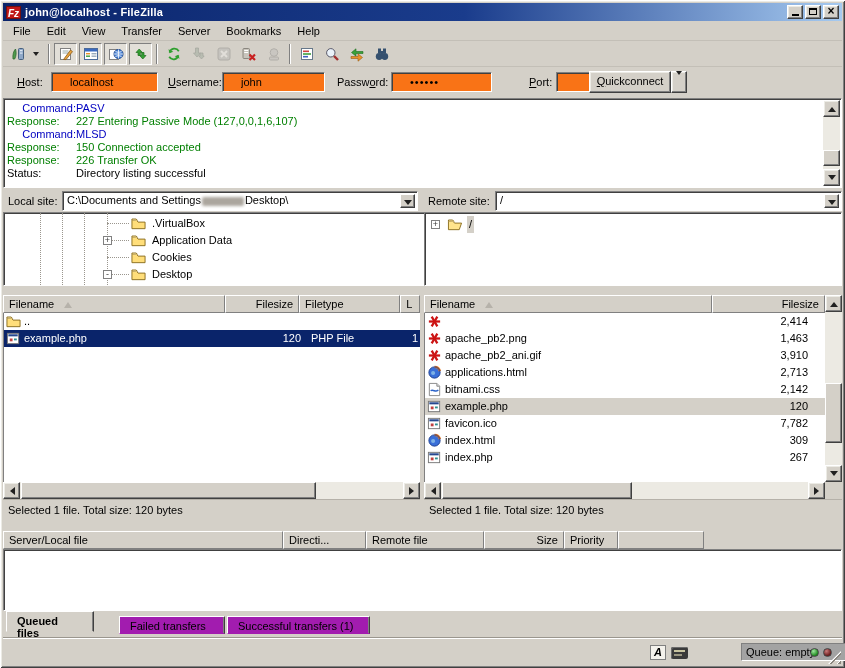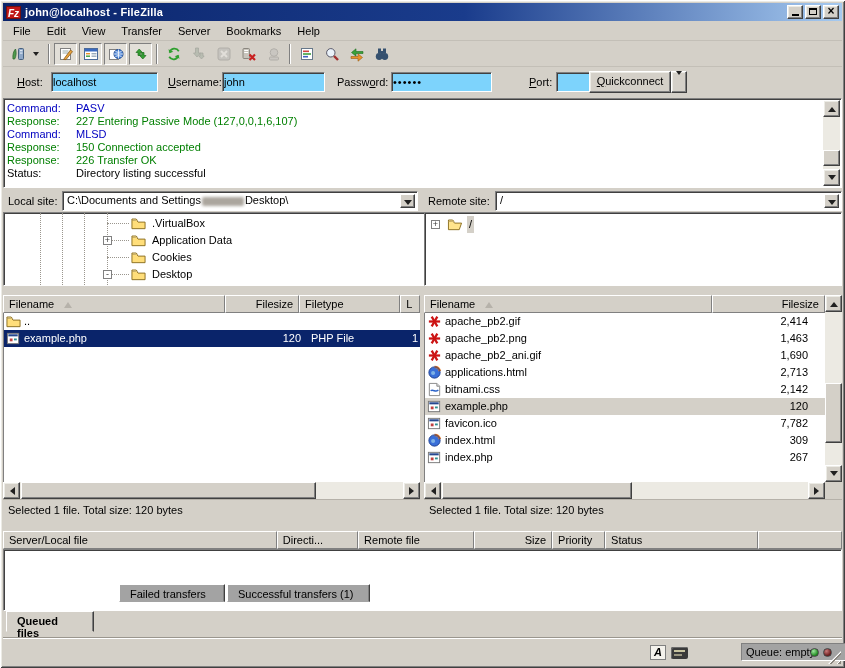--- a/index.html
+++ b/index.html
@@ -26,28 +26,28 @@
   
   .toolbar{left:3px;top:40px;width:839px;height:26px;border-top:1px solid #c3bfb7;display:flex;align-items:center;padding-left:2px;}
   .tbtn{width:23px;height:22px;display:inline-flex;align-items:center;justify-content:center;margin:0 1px;border:1px solid transparent;}
   .tbtn.pressed{border-color:#808080 #fff #fff #808080;background:#E2DFD8;}
   .tbtn.dim{opacity:.45;filter:grayscale(.7);}
   .tsep{width:2px;height:20px;margin:0 3px;border-left:1px solid #808080;border-right:1px solid #fff;}
   .dd-arrow{width:0;height:0;border:3px solid transparent;border-top:4px solid #202020;margin:4px 4px 0 1px;}
   
   .quickbar{left:3px;top:66px;width:839px;height:31px;border-top:1px solid #c3bfb7;}
   .qlabel{position:absolute;top:9px;}
-  .qinput{position:absolute;top:5px;height:20px;border:1px solid;border-color:#808080 #fff #fff #808080;box-shadow:inset 1px 1px 0 #404040;background:#7dd3fc;font:11px "Liberation Sans",sans-serif;padding:1px 1px;}
+  .qinput{position:absolute;top:5px;height:20px;border:1px solid;border-color:#808080 #fff #fff #808080;box-shadow:inset 1px 1px 0 #404040;background:#f97316;font:11px "Liberation Sans",sans-serif;padding:1px 18px;}
   .qc-btn{position:absolute;top:4px;height:22px;text-align:center;font:11px "Liberation Sans",sans-serif;line-height:18px;}
   
   .log{left:3px;top:98px;width:839px;height:90px;}
   .logline{height:13px;line-height:13px;white-space:nowrap;}
   .loglabel{display:inline-block;width:72px;padding-left:3px;}
   .logtext{display:inline-block;}
-  .c-command{color:#0000C0;}
+  .c-command{color:#0000C0;text-align:right;}
   .c-response{color:#007F00;}
   .c-status{color:#000;}
   
   .vsb{background:#ECEAE3;}
   .sbbtn{position:absolute;width:17px;height:17px;background:#D4D0C8;border:1px solid;border-color:#fff #404040 #404040 #fff;box-shadow:inset -1px -1px 0 #808080,inset 1px 1px 0 #ECEBE5;display:flex;align-items:center;justify-content:center;}
   .thumb{position:absolute;left:0;width:17px;background:#D4D0C8;border:1px solid;border-color:#fff #404040 #404040 #fff;box-shadow:inset -1px -1px 0 #808080;}
   .hthumb{position:absolute;top:0;height:17px;background:#D4D0C8;border:1px solid;border-color:#fff #404040 #404040 #fff;box-shadow:inset -1px -1px 0 #808080;}
   .tri{width:0;height:0;border:4px solid transparent;}
   .tri.up{border-bottom:5px solid #202020;margin-top:-3px;}
   .tri.down{border-top:5px solid #202020;margin-bottom:-3px;}
@@ -80,21 +80,21 @@
   .frow.sel-inactive{background:#D4D0C8;color:#000;}
   .ficon{position:absolute;top:1px;left:2px;width:15px;height:15px;}
   .num{text-align:right;}
   
   .selstatus{position:absolute;top:499px;height:19px;border-top:1px solid #b5b1a9;padding:4px 0 0 5px;}
   
   .queuebody{left:3px;top:549px;width:839px;height:62px;}
   
   .tab{position:absolute;padding:3px 10px 0 10px;height:20px;background:#D4D0C8;border:1px solid;border-color:#fff #404040 transparent #fff;box-shadow:inset -1px 0 0 #808080;}
   .tab.active{font-weight:bold;top:611px;height:21px;z-index:2;}
-  .tab.inactive{top:584px;height:18px;background:#a3a3a3;}
+  .tab.inactive{top:616px;height:18px;background:#a21caf;}
   
   .statusbar{left:3px;top:637px;width:839px;height:28px;border-top:1px solid #9a968e;box-shadow:inset 0 1px 0 #fff;}
   .dtbadge{position:absolute;left:647px;top:7px;width:16px;height:15px;background:#F4F2EC;border:1px solid #808080;text-align:center;font-weight:bold;font-style:italic;line-height:13px;}
   .encbadge{position:absolute;left:668px;top:9px;width:17px;height:12px;background:#3A3A3A;border-radius:2px;box-shadow:inset 1px 1px 0 #6a6a6a;}
   .encbadge i{position:absolute;left:3px;top:3px;width:11px;height:2px;background:#C8C4A0;}
   .encbadge b{position:absolute;left:3px;top:7px;width:8px;height:2px;background:#9a9680;}
   .queuebox{position:absolute;left:690px;top:5px;width:112px;height:18px;border:1px solid;border-color:#808080 #fff #fff #808080;padding:2px 0 0 4px;background:#a3a3a3;margin-left:48px;}
   .led{position:absolute;top:10px;width:9px;height:9px;border-radius:50%;border:1px solid #444;}
   .led.green{left:807px;background:radial-gradient(circle at 35% 30%,#9FE89F,#1E8A1E 70%);}
   .led.red{left:820px;background:radial-gradient(circle at 35% 30%,#C87A7A,#6A1A1A 70%);}
@@ -433,21 +433,20 @@
       <div class="frow " style="top:0px">
     <span class="ficon">
           <svg width="15" height="15" viewBox="0 0 16 16">
             <g stroke="#CC1414" stroke-width="2.4">
               <line x1="2" y1="8" x2="14" y2="8"></line>
               <line x1="5" y1="2.8" x2="11" y2="13.2"></line>
               <line x1="5" y1="13.2" x2="11" y2="2.8"></line>
             </g>
           </svg>
         </span>
-    <span class="cell" style="left:20px;width:265px">apache_pb2.gif</span>
     <span class="cell num" style="left:288px;width:95px">2,414</span>
       </div>
       <div class="frow " style="top:17px">
     <span class="ficon">
           <svg width="15" height="15" viewBox="0 0 16 16">
             <g stroke="#CC1414" stroke-width="2.4">
               <line x1="2" y1="8" x2="14" y2="8"></line>
               <line x1="5" y1="2.8" x2="11" y2="13.2"></line>
               <line x1="5" y1="13.2" x2="11" y2="2.8"></line>
             </g>
@@ -460,21 +459,21 @@
     <span class="ficon">
           <svg width="15" height="15" viewBox="0 0 16 16">
             <g stroke="#CC1414" stroke-width="2.4">
               <line x1="2" y1="8" x2="14" y2="8"></line>
               <line x1="5" y1="2.8" x2="11" y2="13.2"></line>
               <line x1="5" y1="13.2" x2="11" y2="2.8"></line>
             </g>
           </svg>
         </span>
     <span class="cell" style="left:20px;width:265px">apache_pb2_ani.gif</span>
-    <span class="cell num" style="left:288px;width:95px">1,690</span>
+    <span class="cell num" style="left:288px;width:95px">3,910</span>
       </div>
       <div class="frow " style="top:51px">
     <span class="ficon">
           <svg width="15" height="15" viewBox="0 0 16 16">
             <circle cx="8" cy="8" r="6" fill="#3A6FD8"></circle>
             <path d="M8 2a6 6 0 015.8 4.5" stroke="#E8761A" stroke-width="2.6" fill="none"></path>
             <circle cx="8" cy="8" r="6" fill="none" stroke="#1D3E8F"></circle>
             <circle cx="6.5" cy="8.5" r="2.2" fill="#7FB2E5"></circle>
           </svg>
         </span>
@@ -573,21 +572,20 @@
 
   <div class="selstatus" style="left:3px;width:417px">Selected 1 file. Total size: 120 bytes</div>
   <div class="selstatus" style="left:424px;width:418px">Selected 1 file. Total size: 120 bytes</div>
 
   <div class="hdrrow" style="left:3px;top:531px;width:839px" id="queuehdr">
       <span class="hcell " style="width:280px">Server/Local file</span>
       <span class="hcell " style="width:83px">Directi...</span>
       <span class="hcell " style="width:118px">Remote file</span>
       <span class="hcell num" style="width:80px">Size</span>
       <span class="hcell " style="width:54px">Priority</span>
-      <span class="hcell " style="width:156px">Status</span>
       <span class="hcell" style="width:86px"></span>
     </div>
   <div class="abs queuebody sunken"></div>
 
   <div id="tabs">
       <div class="tab active" style="left:6px;width:88px">Queued files</div>
       <div class="tab inactive" style="left:119px;width:106px">Failed transfers</div>
       <div class="tab inactive" style="left:227px;width:143px">Successful transfers (1)</div>
     </div>
 

